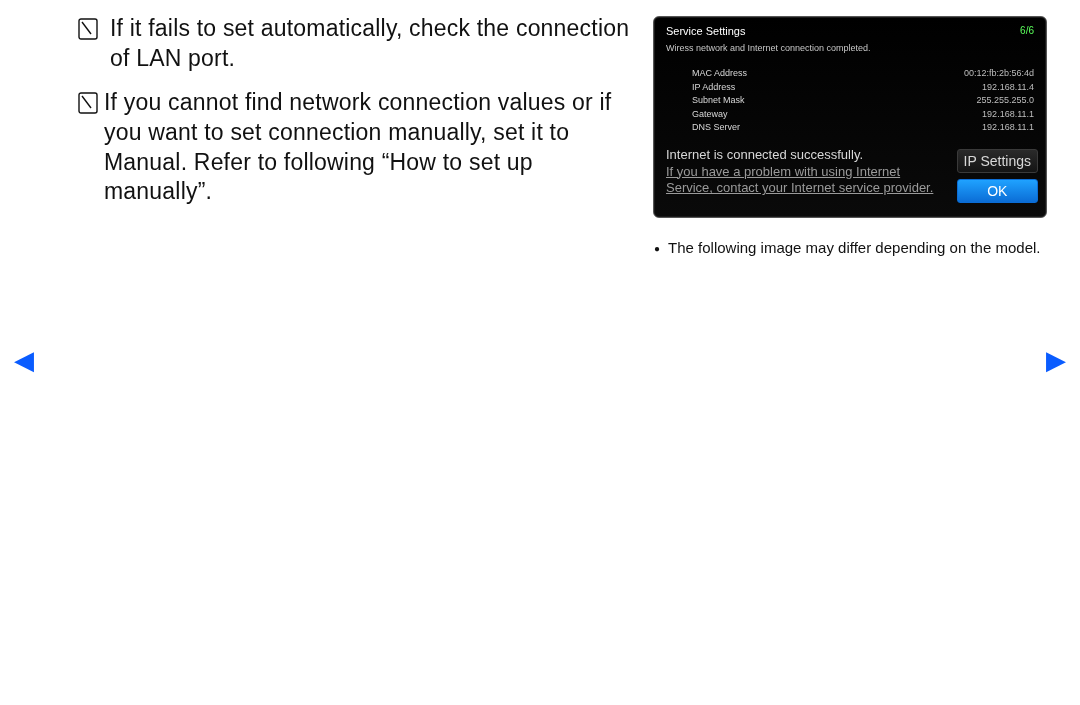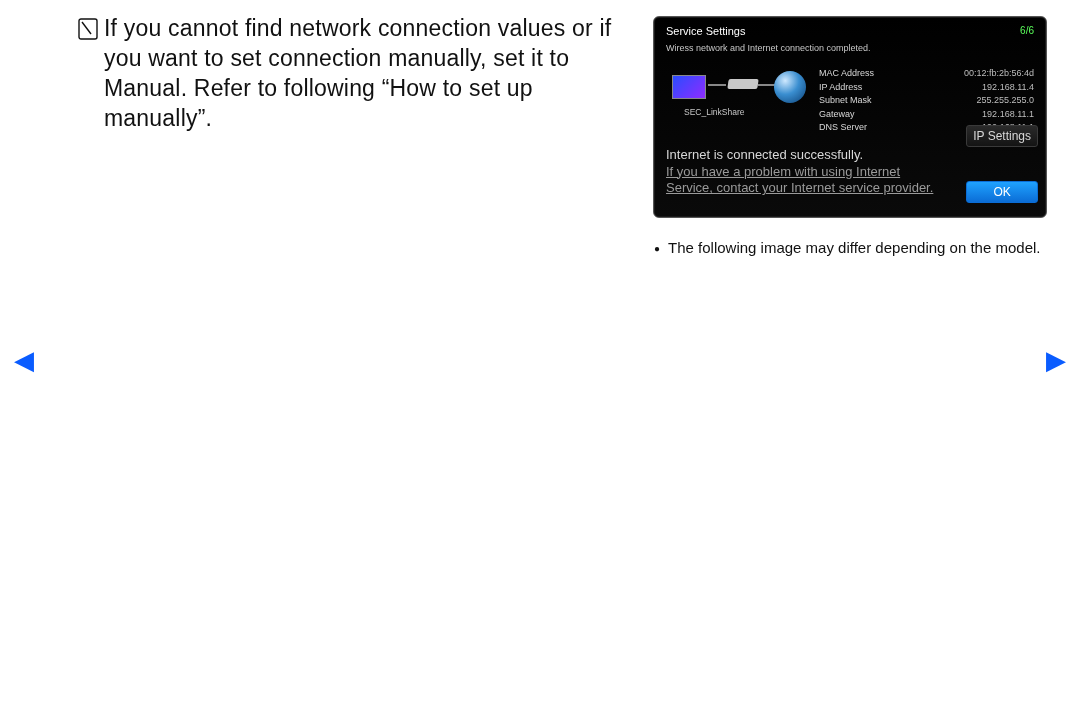--- a/index.html
+++ b/index.html
@@ -30,74 +30,75 @@
   .panel-mid { display: flex; padding: 4px 12px 8px; gap: 8px; }
   .conn-graphic { width: 145px; position: relative; height: 54px; }
   .tv { position: absolute; left: 6px; top: 8px; width: 34px; height: 24px; background: linear-gradient(135deg,#2a4cff,#8f2cff); border: 1px solid #888; }
   .router { position: absolute; left: 62px; top: 12px; width: 30px; height: 10px; background: #c8c8c8; border-radius: 2px; transform: skewX(-8deg); }
   .globe { position: absolute; left: 108px; top: 4px; width: 32px; height: 32px; border-radius: 50%;
            background: radial-gradient(circle at 35% 30%, #cfe9ff 0%, #3a8ed0 45%, #0b3f74 100%); }
   .seg { position: absolute; top: 17px; width: 18px; height: 2px; background: #888; }
   .seg.a { left: 42px; } .seg.b { left: 92px; }
   .link-name { position: absolute; left: 18px; top: 40px; font-size: 8.5px; color: #c8c8c8; }
 
-  .net-table { flex: 1; }
+  .net-table { flex: 1; margin-left: 26px; }
   .net-table div { display: flex; justify-content: space-between; font-size: 9px; line-height: 1.5; color: #d8d8d8; }
   .net-table div span:last-child { color: #bfbfbf; }
 
   .panel-msg { padding: 4px 12px 0; font-size: 13px; color: #d8d8d8; }
   .panel-msg2 { padding: 2px 12px 0; font-size: 13px; color: #9a9a9a; line-height: 1.3; max-width: 300px; text-decoration: underline; }
 
   .panel-btns { position: absolute; right: 8px; bottom: 14px; display: flex; flex-direction: column; gap: 6px; }
-  .btn { min-width: 54px; text-align: center; font-size: 12px; padding: 3px 6px; border-radius: 3px; border: 1px solid #3a3a3a; margin-top: 28px; }
+  .btn { min-width: 54px; text-align: center; font-size: 14px; padding: 3px 6px; border-radius: 3px; border: 1px solid #3a3a3a; }
   .btn-dark { background: linear-gradient(#2a2a2a,#141414); color: #d8d8d8; }
   .btn-blue { background: linear-gradient(#1fa2ff,#0b6dd6); color: #fff; border-color: #0b6dd6; }
 
   .caption { position: absolute; left: 654px; top: 238px; width: 394px; font-size: 15px; color: #111; line-height: 1.35; }
   .caption-row { display: flex; gap: 8px; }
   .bullet-dot { flex: 0 0 auto; padding-top: 4px; font-size: 10px; }
 
   .footer { position: absolute; left: 0; right: 0; bottom: 24px; text-align: center; font-size: 15px; color: #222; }
 </style>
 </head>
 <body>
 
 <div class="page">
 
   <div class="nav-arrow nav-left">▶</div>
   <div class="nav-arrow nav-right">▶</div>
 
   <div class="content">
+    <div class="note-row">
+      <div class="note-icon">
+        <svg viewBox="0 0 20 22">
+            <rect x="1" y="1" width="18" height="20" rx="2" fill="none" stroke="#111" stroke-width="1.4"></rect>
+            <path d="M4 4 L13 16" stroke="#111" stroke-width="1.4"></path>
+          </svg>
+      </div>
+      <div class="note-text">If it fails to set automatically, check the connection of LAN port.</div>
+    </div>
     <div class="note-row indent2">
       <div class="note-icon">
         <svg viewBox="0 0 20 22">
             <rect x="1" y="1" width="18" height="20" rx="2" fill="none" stroke="#111" stroke-width="1.4"></rect>
             <path d="M4 4 L13 16" stroke="#111" stroke-width="1.4"></path>
           </svg>
       </div>
       <div class="note-text">If you cannot find network connection values or if you want to set connection manually, set it to Manual. Refer to following “How to set up manually”.</div>
     </div>
   </div>
 
   <div class="panel">
     <div class="panel-header">
       <span class="panel-title">Service Settings</span>
       <span class="panel-step">6/6</span>
     </div>
     <div class="panel-sub">Wiress network and Internet connection completed.</div>
 
     <div class="panel-mid">
-      <div class="conn-graphic">
-        <div class="tv"></div>
-        <div class="seg a"></div>
-        <div class="router"></div>
-        <div class="seg b"></div>
-        <div class="globe"></div>
-        <div class="link-name">SEC_LinkShare</div>
-      </div>
       <div class="net-table">
         <div>
             <span>MAC Address</span>
             <span>00:12:fb:2b:56:4d</span>
           </div>
         <div>
             <span>IP Address</span>
             <span>192.168.11.4</span>
           </div>
         <div>

